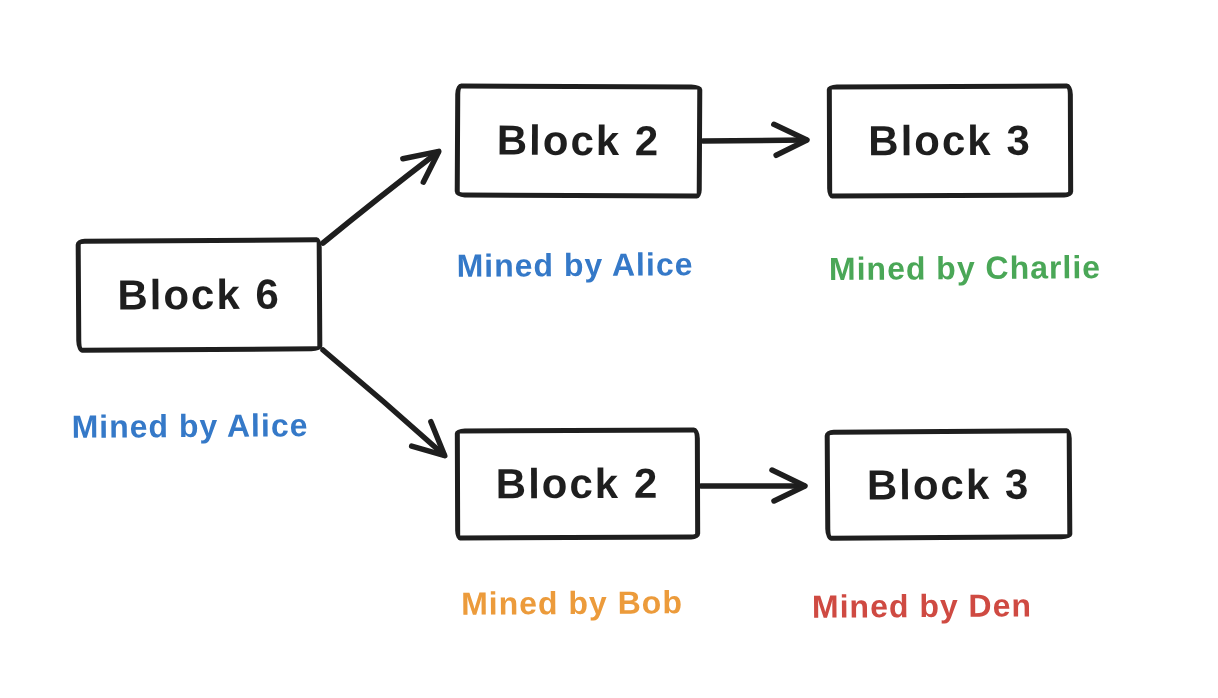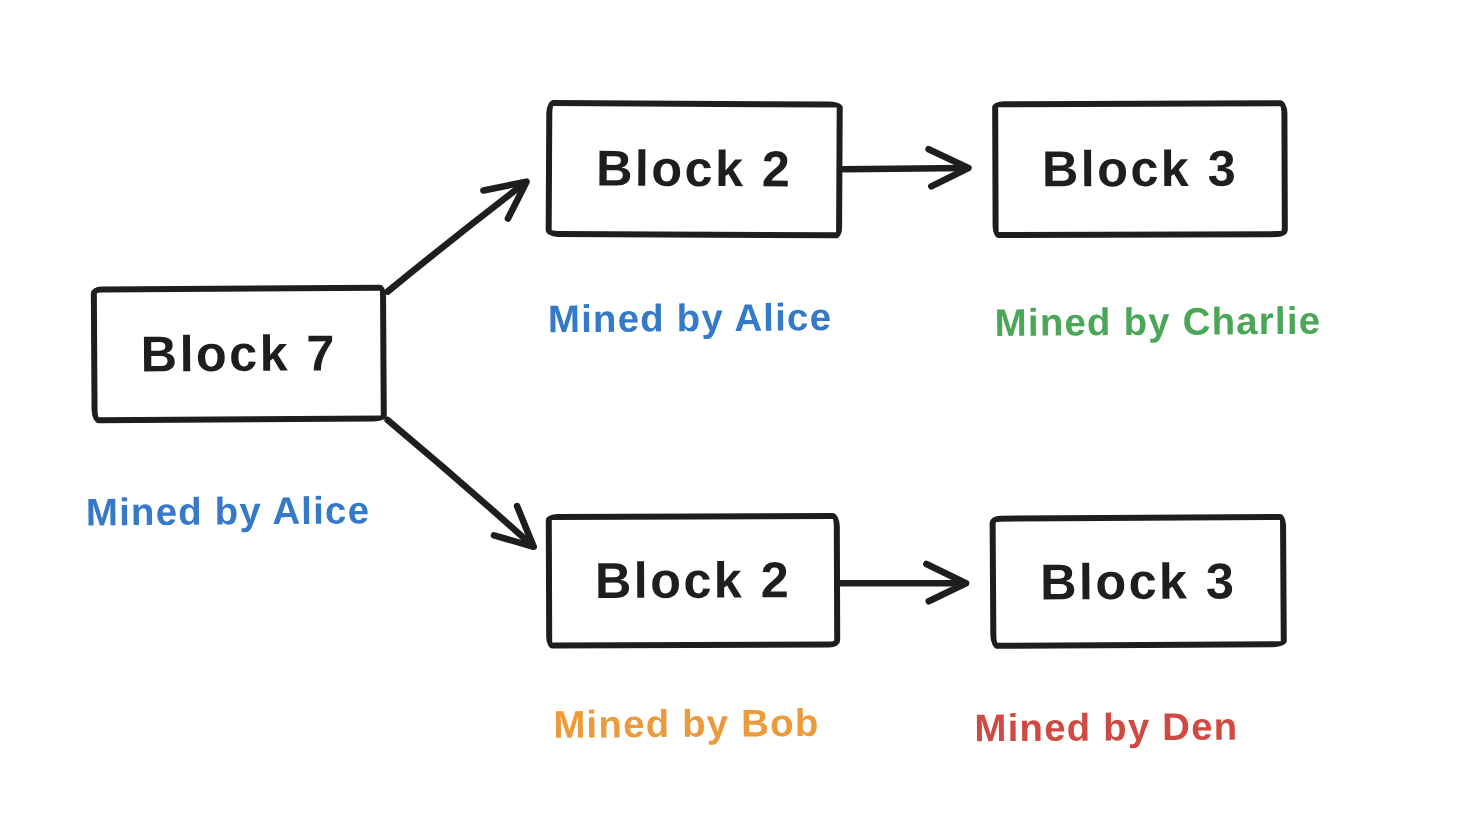--- a/index.html
+++ b/index.html
@@ -71,21 +71,21 @@
         <path d="M-33,-16 L0,0 L-31,15" fill="none" stroke="#1e1e1e" stroke-width="5.5" stroke-linecap="round" stroke-linejoin="round"></path>
       </marker>
     </defs>
     <path d="M323,243 Q378,198 438,152" fill="none" stroke="#1e1e1e" stroke-width="5.5" stroke-linecap="round" marker-end="url(#hand-arrowhead)"></path>
     <path d="M703,141 L806,140" fill="none" stroke="#1e1e1e" stroke-width="5.5" stroke-linecap="round" marker-end="url(#hand-arrowhead)"></path>
     <path d="M323,350 Q385,402 444,455" fill="none" stroke="#1e1e1e" stroke-width="5.5" stroke-linecap="round" marker-end="url(#hand-arrowhead)"></path>
     <path d="M701,486 L804,486" fill="none" stroke="#1e1e1e" stroke-width="5.5" stroke-linecap="round" marker-end="url(#hand-arrowhead)"></path>
   </svg>
 
   <div class="block block-1 sketch-a">
-    <span>Block 7</span>
+    <span>Block 6</span>
   </div>
   <div class="block block-2-top sketch-b">
     <span>Block 2</span>
   </div>
   <div class="block block-3-top sketch-c">
     <span>Block 3</span>
   </div>
   <div class="block block-2-bottom sketch-c">
     <span>Block 2</span>
   </div>

